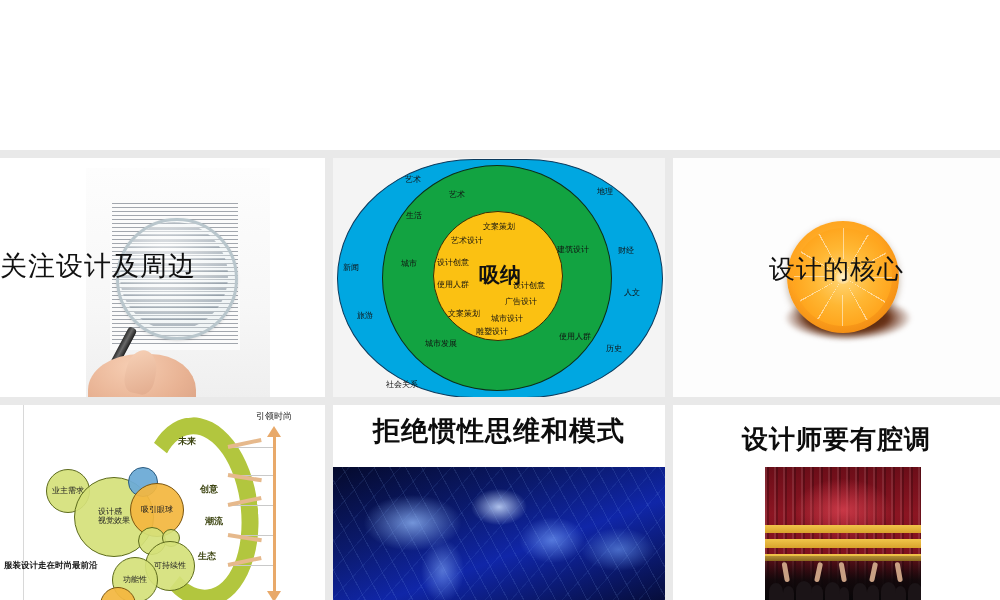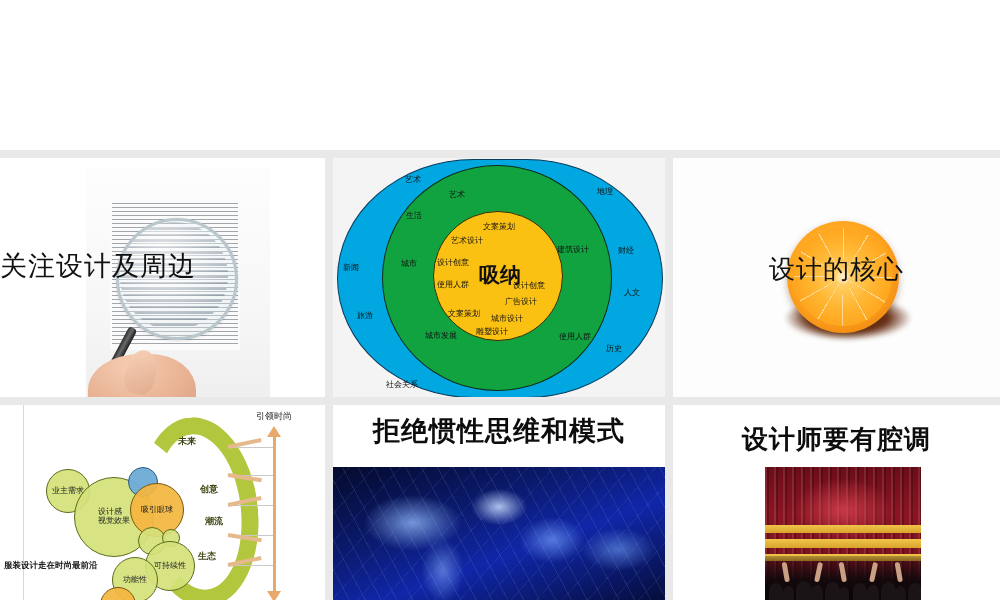--- a/index.html
+++ b/index.html
@@ -202,21 +202,21 @@
           <div class="cd-lab" style="left: 33px; top: 52px; margin-left: 40px;">生活</div>
           <div class="cd-lab" style="left: 285px; top: 87px;">财经</div>
           <div class="cd-lab" style="left: 10px; top: 104px;">新闻</div>
           <div class="cd-lab" style="left: 291px; top: 129px;">人文</div>
           <div class="cd-lab" style="left: 24px; top: 152px;">旅游</div>
           <div class="cd-lab" style="left: 273px; top: 185px;">历史</div>
           <div class="cd-lab" style="left: 53px; top: 221px;">社会关系</div>
           <div class="cd-lab" style="left: 116px; top: 31px;">艺术</div>
           <div class="cd-lab" style="left: 68px; top: 100px;">城市</div>
           <div class="cd-lab" style="left: 226px; top: 133px; margin-top: 40px;">使用人群</div>
-          <div class="cd-lab" style="left: 92px; top: 172px;">城市发展</div>
+          <div class="cd-lab" style="left: 92px; top: 180px;">城市发展</div>
           <div class="cd-lab" style="left: 150px; top: 63px;">文案策划</div>
           <div class="cd-lab" style="left: 118px; top: 77px;">艺术设计</div>
           <div class="cd-lab" style="left: 180px; top: 86px; padding-left: 44px;">建筑设计</div>
           <div class="cd-lab" style="left: 104px; top: 99px;">设计创意</div>
           <div class="cd-lab" style="left: 104px; top: 121px;">使用人群</div>
           <div class="cd-lab" style="left: 180px; top: 122px;">设计创意</div>
           <div class="cd-lab" style="left: 172px; top: 138px;">广告设计</div>
           <div class="cd-lab" style="left: 115px; top: 150px;">文案策划</div>
           <div class="cd-lab" style="left: 158px; top: 155px;">城市设计</div>
           <div class="cd-lab" style="left: 143px; top: 168px;">雕塑设计</div>

